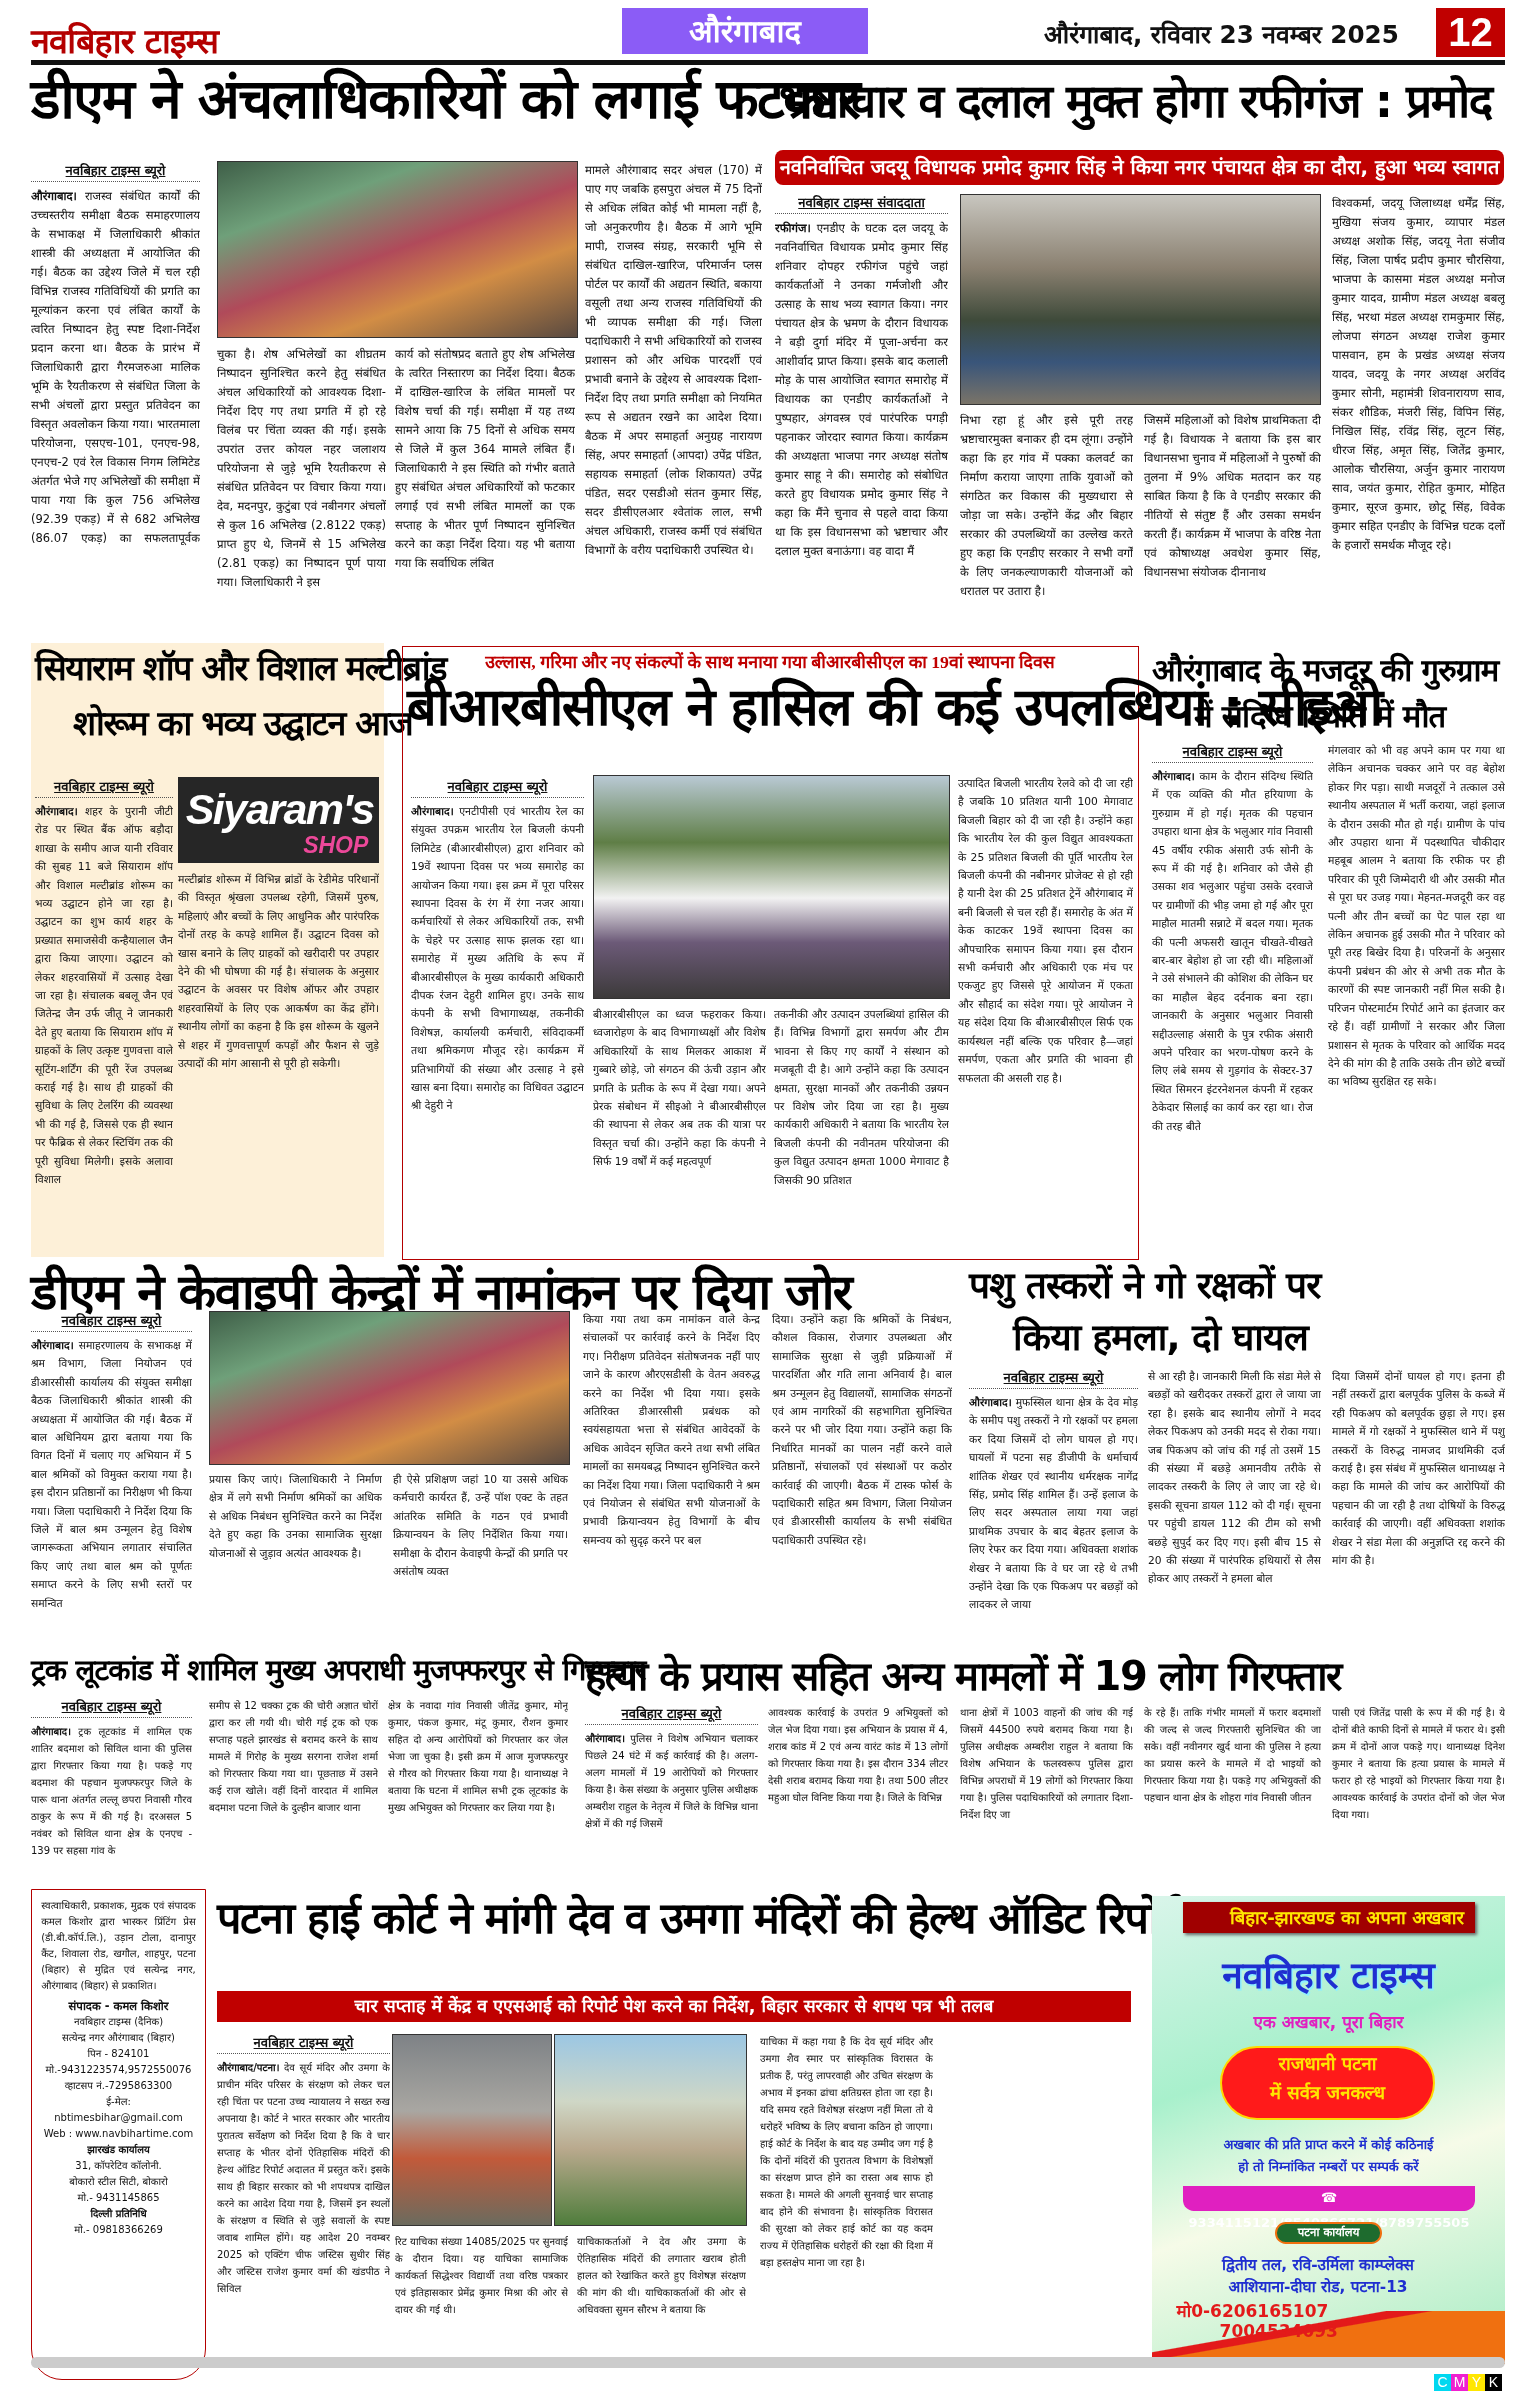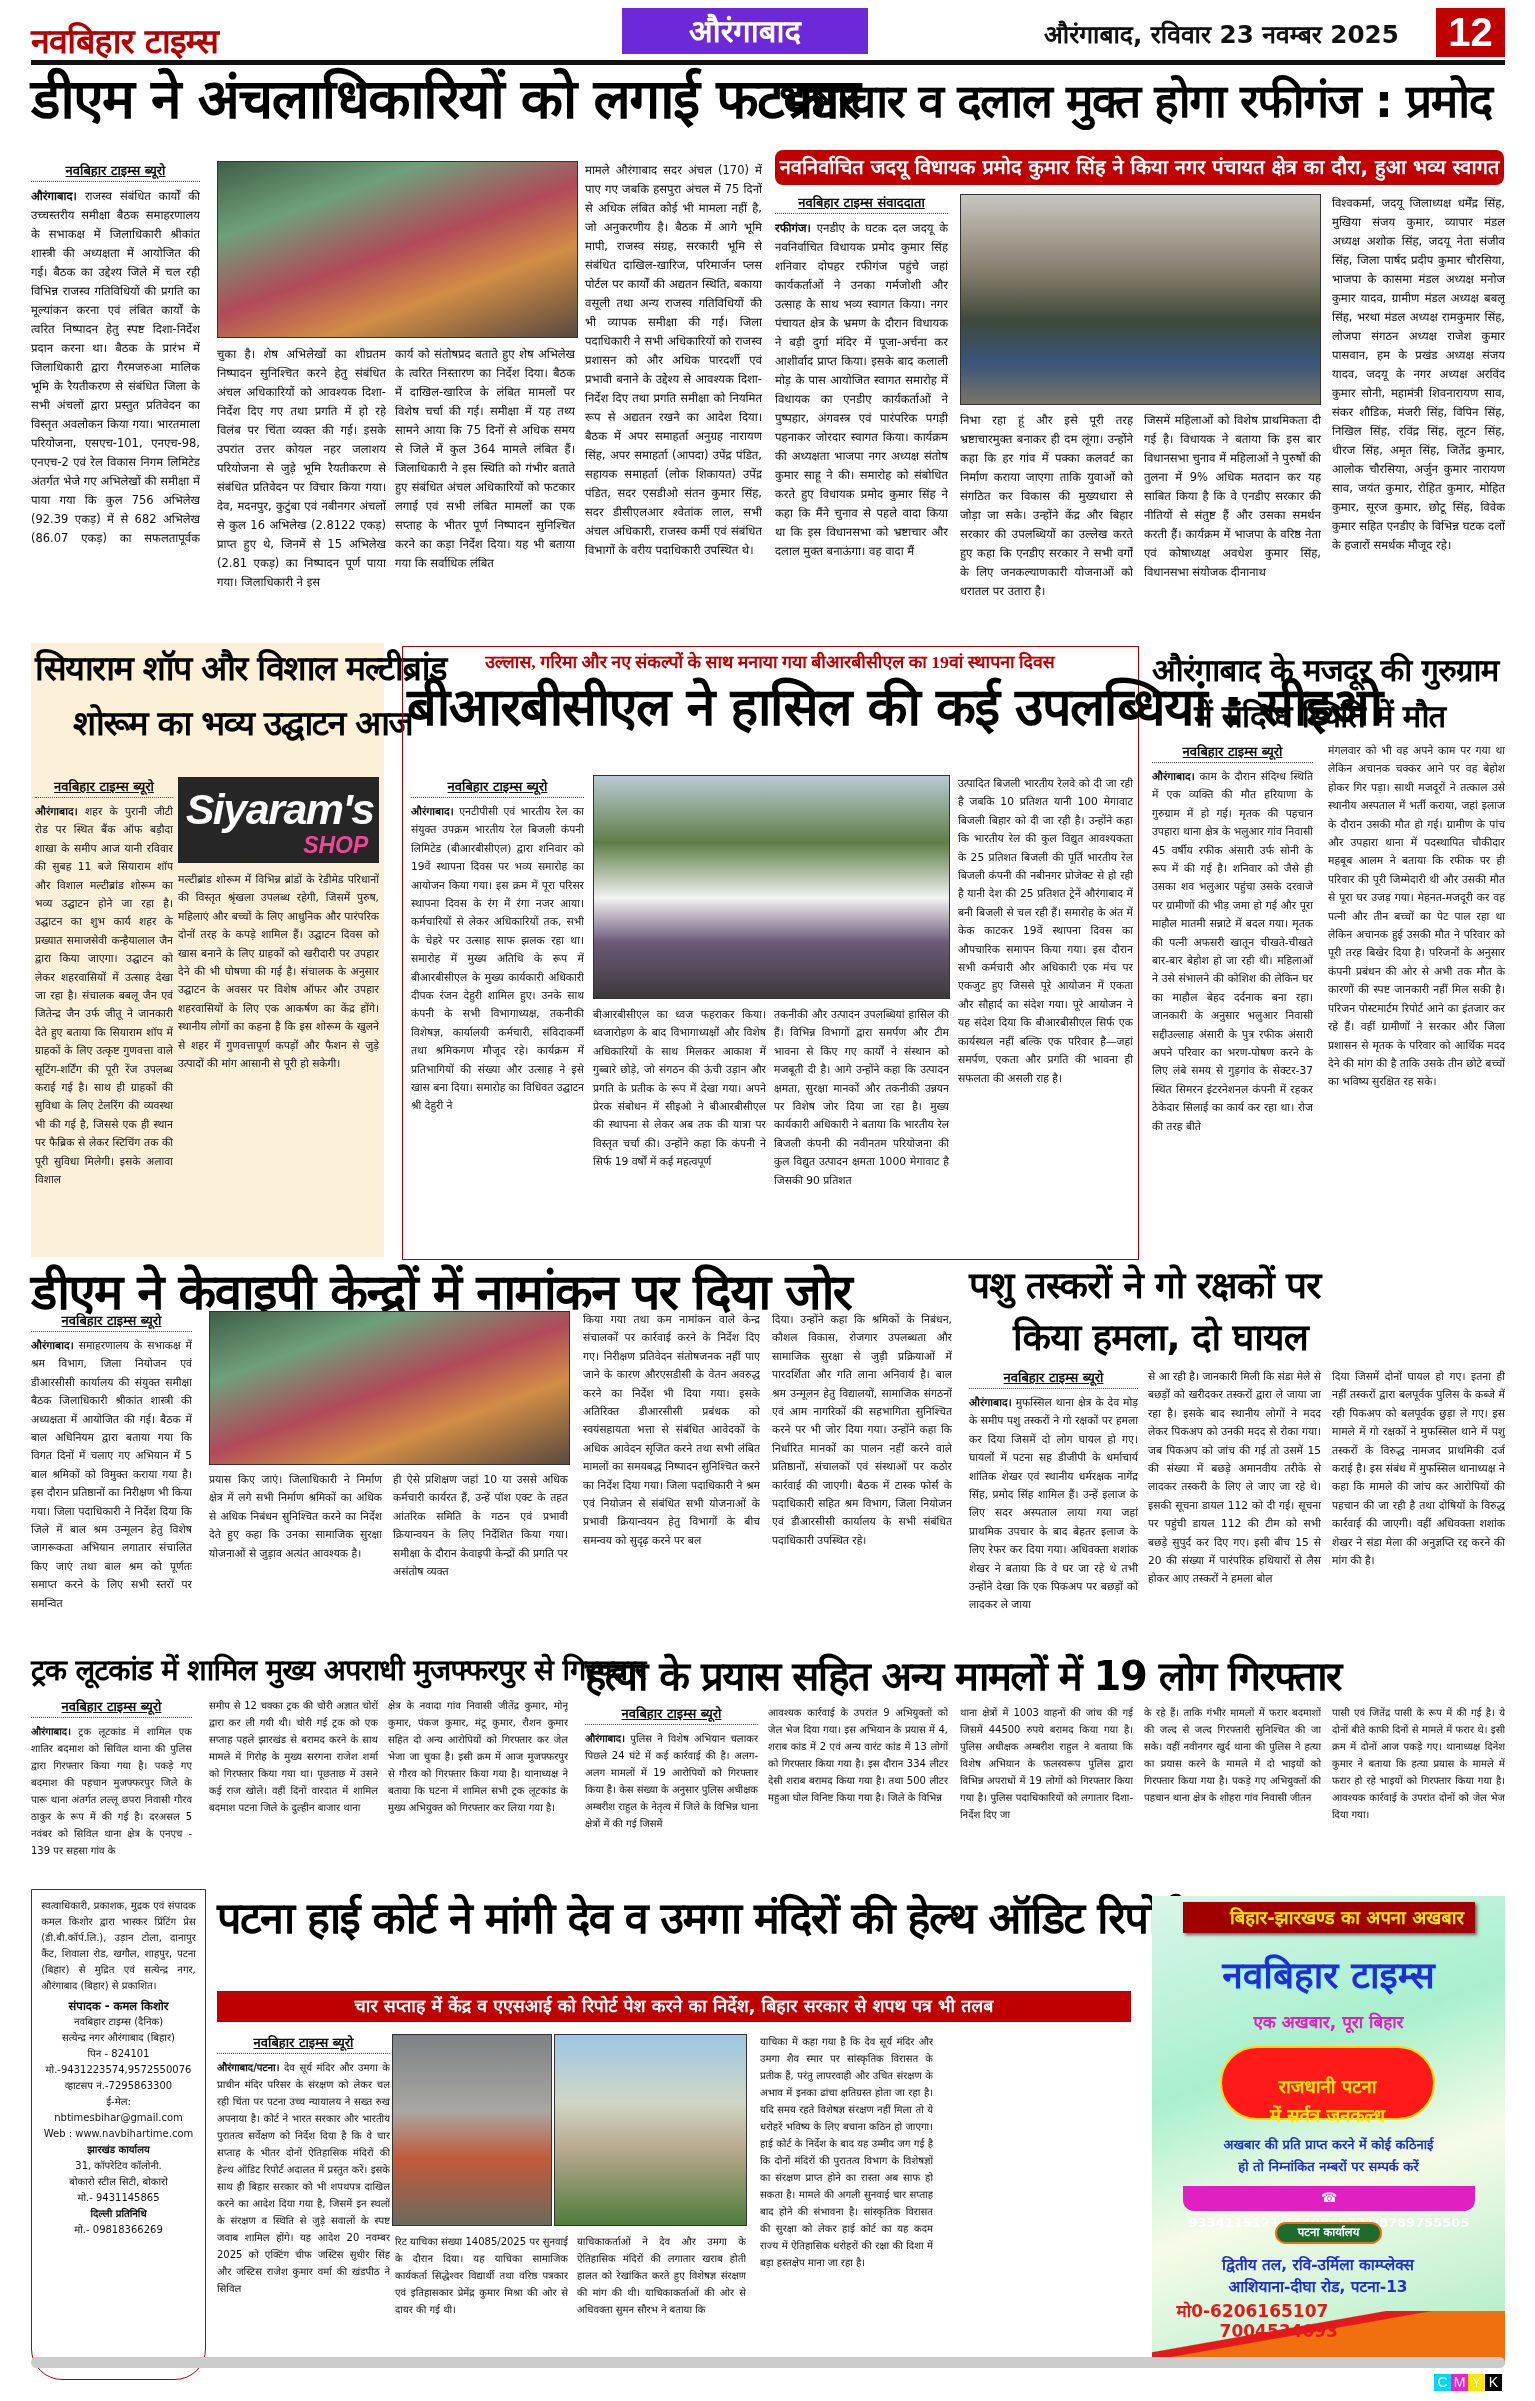--- a/index.html
+++ b/index.html
@@ -1,20 +1,20 @@
 <!DOCTYPE html>
 <html style="font-size:12.3px"><head>
 <meta charset="utf-8">
 <style>
   * { box-sizing: border-box; margin: 0; padding: 0; }
   html, body { width: 1535px; height: 2401px; background: #fff; overflow: hidden; }
   body { font-family: "Liberation Sans", "DejaVu Sans", sans-serif; color: #111; position: relative; }
   .abs { position: absolute; }
   .mast-title { left: 31px; top: 17px; font-size: 34px; font-weight: bold; color: #b40000; font-family: "DejaVu Sans", sans-serif; letter-spacing: -0.8px; }
-  .mast-city { left: 622px; top: 7.7px; width: 246px; height: 46px; background: #6d28d9; color: #fff; font-size: 31px; font-weight: bold; text-align: center; line-height: 46px; font-family: "DejaVu Sans", sans-serif; }
+  .mast-city { left: 622px; top: 7.7px; width: 246px; height: 46px; background: #8b5cf6; color: #fff; font-size: 31px; font-weight: bold; text-align: center; line-height: 46px; font-family: "DejaVu Sans", sans-serif; }
   .mast-date { left: 1044px; top: 17px; font-size: 24.6px; font-weight: bold; font-family: "DejaVu Sans", sans-serif; }
   .mast-page { left: 1436px; top: 7.7px; width: 69px; height: 49px; background: #c00000; color: #fff; font-size: 40px; font-weight: bold; text-align: center; line-height: 49px; }
   .rule-top { left: 31px; top: 60px; width: 1474px; height: 4.6px; background: #111; }
   .headline { font-family: "DejaVu Sans", sans-serif; font-weight: bold; color: #000; line-height: 1.05; letter-spacing: -1.5px; white-space: nowrap; }
   .red-strip { background: #c00000; color: #fff; font-family: "DejaVu Sans", sans-serif; font-weight: bold; text-align: center; white-space: nowrap; overflow: hidden; }
   .byline { font-family: "DejaVu Sans", sans-serif; font-weight: bold; font-size: 13px; text-decoration: underline; border-bottom: 0.8px dotted #555; padding-bottom: 2.3px; margin-bottom: 4.6px; text-align: center; }
   .col { font-family: "DejaVu Sans", sans-serif; font-size: 11.5px; line-height: 19px; text-align: justify; overflow: hidden; color: #111; }
   .col b { font-weight: bold; }
   .photo { background: linear-gradient(135deg, #6a7a5c 0%, #a8b29a 30%, #c9b89a 55%, #7c6b58 80%, #4e4a42 100%); border: 0.8px solid #333; }
   .photo.meeting { background: linear-gradient(160deg, #3f5f48 0%, #6fa07a 25%, #b04a5a 50%, #d28d45 70%, #5a4a40 100%); }
@@ -157,21 +157,21 @@
 <div class="abs photo temple" style="left:392px;top:2034px;width:160px;height:192px;"></div>
 <div class="abs photo temple2" style="left:554px;top:2034px;width:193px;height:192px;"></div>
 <div class="abs col" style="left:395px;top:2233px;width:173px;height:131px;font-size:10px;line-height:17px;">रिट याचिका संख्या 14085/2025 पर सुनवाई के दौरान दिया। यह याचिका सामाजिक कार्यकर्ता सिद्धेश्वर विद्यार्थी तथा वरिष्ठ पत्रकार एवं इतिहासकार प्रेमेंद्र कुमार मिश्रा की ओर से दायर की गई थी।</div>
 <div class="abs col" style="left:577px;top:2233px;width:169px;height:131px;font-size:10px;line-height:17px;">याचिकाकर्ताओं ने देव और उमगा के ऐतिहासिक मंदिरों की लगातार खराब होती हालत को रेखांकित करते हुए विशेषज्ञ संरक्षण की मांग की थी। याचिकाकर्ताओं की ओर से अधिवक्ता सुमन सौरभ ने बताया कि</div>
 <div class="abs col" style="left:760px;top:2033px;width:173px;height:330px;font-size:10px;line-height:17px;">याचिका में कहा गया है कि देव सूर्य मंदिर और उमगा शैव स्मार पर सांस्कृतिक विरासत के प्रतीक हैं, परंतु लापरवाही और उचित संरक्षण के अभाव में इनका ढांचा क्षतिग्रस्त होता जा रहा है। यदि समय रहते विशेषज्ञ संरक्षण नहीं मिला तो ये धरोहरें भविष्य के लिए बचाना कठिन हो जाएगा। हाई कोर्ट के निर्देश के बाद यह उम्मीद जग गई है कि दोनों मंदिरों की पुरातत्व विभाग के विशेषज्ञों का संरक्षण प्राप्त होने का रास्ता अब साफ हो सकता है। मामले की अगली सुनवाई चार सप्ताह बाद होने की संभावना है। सांस्कृतिक विरासत की सुरक्षा को लेकर हाई कोर्ट का यह कदम राज्य में ऐतिहासिक धरोहरों की रक्षा की दिशा में बड़ा हस्तक्षेप माना जा रहा है।</div>
 
 <div class="abs ad" style="left:1152px;top:1896px;width:353px;height:468px;">
   <div style="position:absolute;left:31px;top:6.1px;width:292px;height:31px;background:#a00000;color:#ffe600;font-family:'DejaVu Sans',sans-serif;font-weight:bold;font-size:18.4px;text-align:center;line-height:31px;box-shadow:2.3px 2.3px 3.1px #666;padding-left:36px;">बिहार-झारखण्ड का अपना अखबार</div>
   <div style="position:absolute;left:0;top:52px;width:353px;text-align:center;color:#1f2fd0;font-family:'DejaVu Sans',sans-serif;font-weight:bold;font-size:37px;text-shadow:1.5px 1.5px 0 #8fefff;">नवबिहार टाइम्स</div>
   <div style="position:absolute;left:0;top:114px;width:353px;text-align:center;color:#e020c0;font-family:'DejaVu Sans',sans-serif;font-weight:bold;font-size:17px;">एक अखबार, पूरा बिहार</div>
-  <div style="position:absolute;left:68px;top:150px;width:215px;height:74px;border-radius:37px;background:#ff1a1a;border:2.3px solid #ffd800;text-align:center;color:#ffe600;font-family:'DejaVu Sans',sans-serif;font-weight:bold;font-size:18.4px;line-height:29px;padding-top:24px;">
+  <div style="position:absolute;left:68px;top:150px;width:215px;height:74px;border-radius:37px;background:#ff1a1a;border:2.3px solid #ffd800;text-align:center;color:#ffe600;font-family:'DejaVu Sans',sans-serif;font-weight:bold;font-size:18.4px;line-height:29px;padding-top:1px;">
     <div>राजधानी पटना</div>
     <div>में सर्वत्र जनकल्ध</div>
   </div>
   <div style="position:absolute;left:0;top:238px;width:353px;text-align:center;color:#1f2fd0;font-family:'DejaVu Sans',sans-serif;font-weight:bold;font-size:13px;line-height:21.5px;">
     <div>अखबार की प्रति प्राप्त करने में कोई कठिनाई</div>
     <div>हो तो निम्नांकित नम्बरों पर सम्पर्क करें</div>
   </div>
   <div style="position:absolute;left:31px;top:290px;width:292px;height:24.6px;background:#e020c0;border-radius:0 0 10.7px 10.7px;color:#fff;font-family:'DejaVu Sans',sans-serif;font-weight:bold;font-size:13px;text-align:center;line-height:24.6px;">
     <span>☎ </span><span>9334115121/8540866721/8789755505</span>
   </div>

